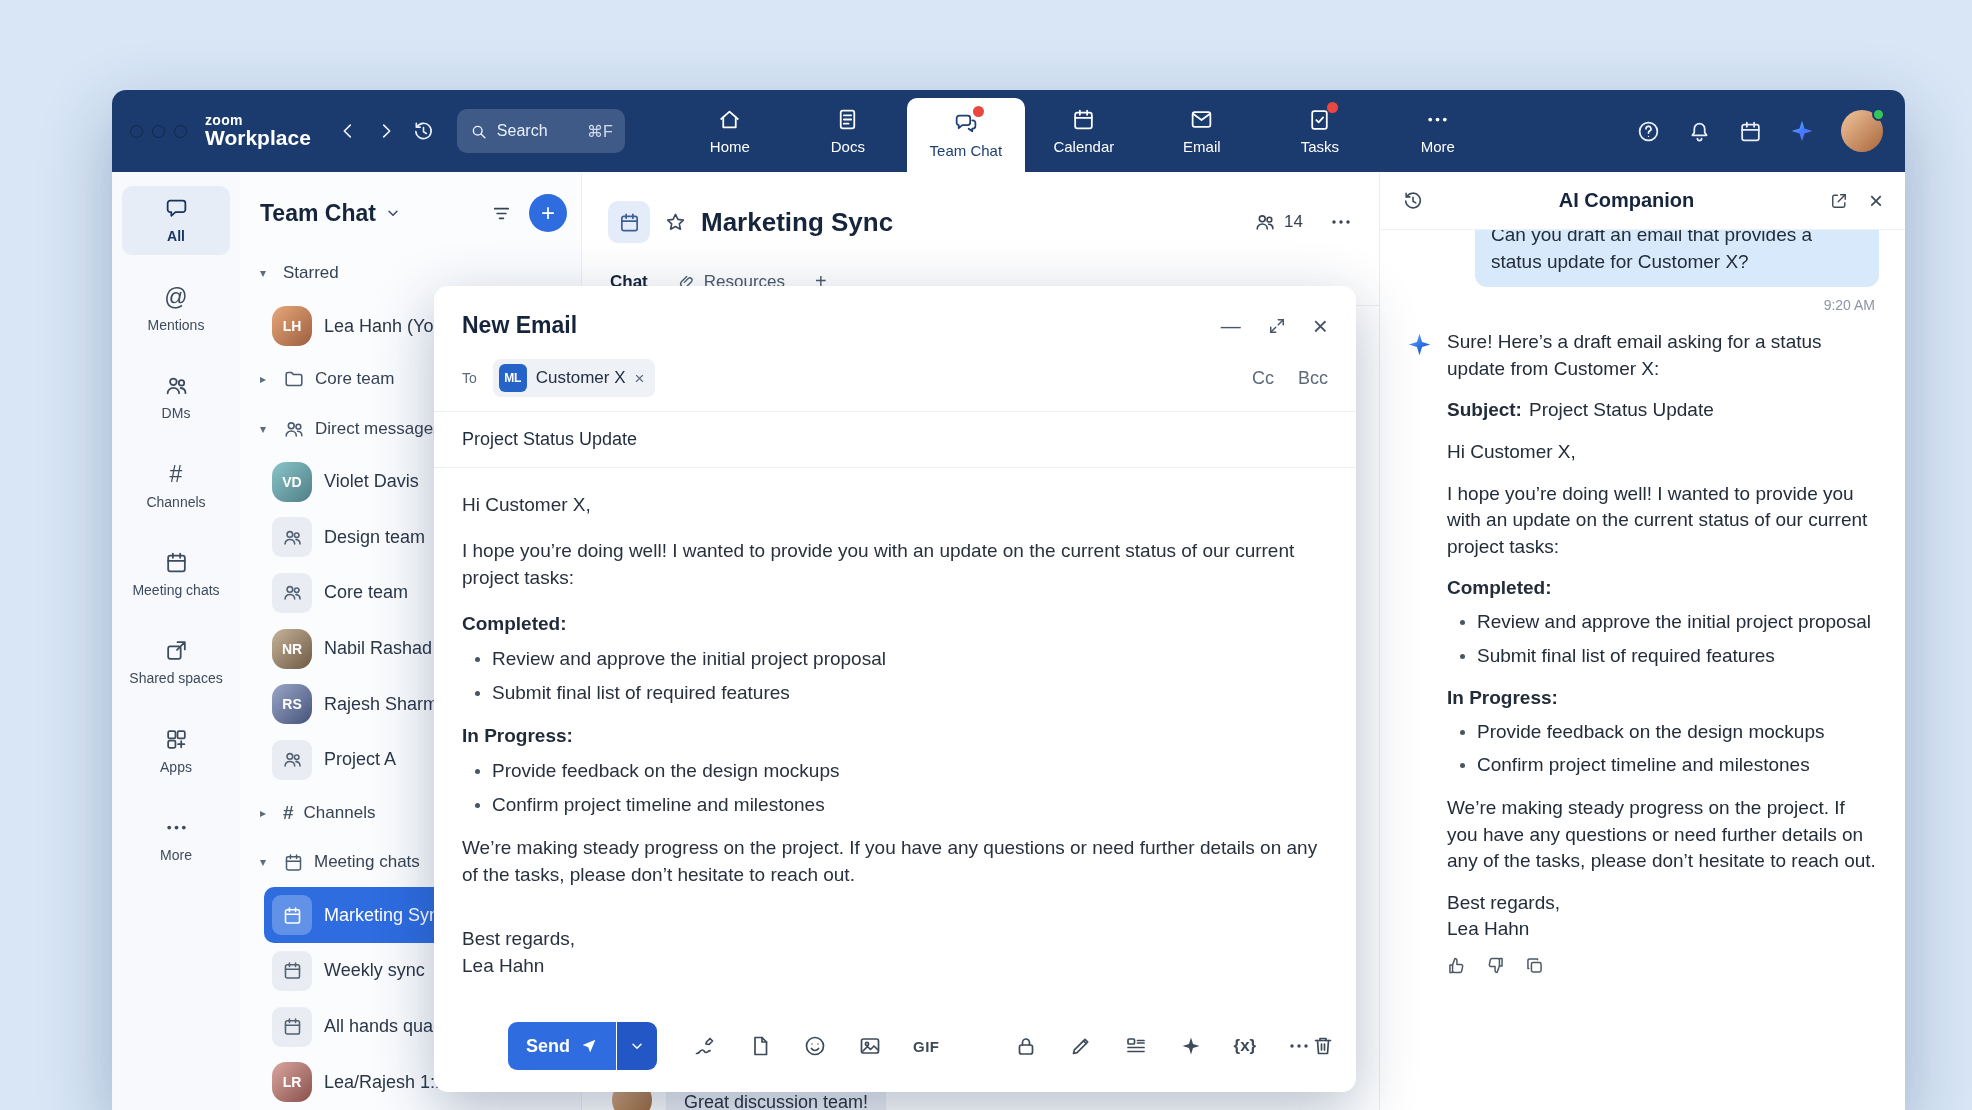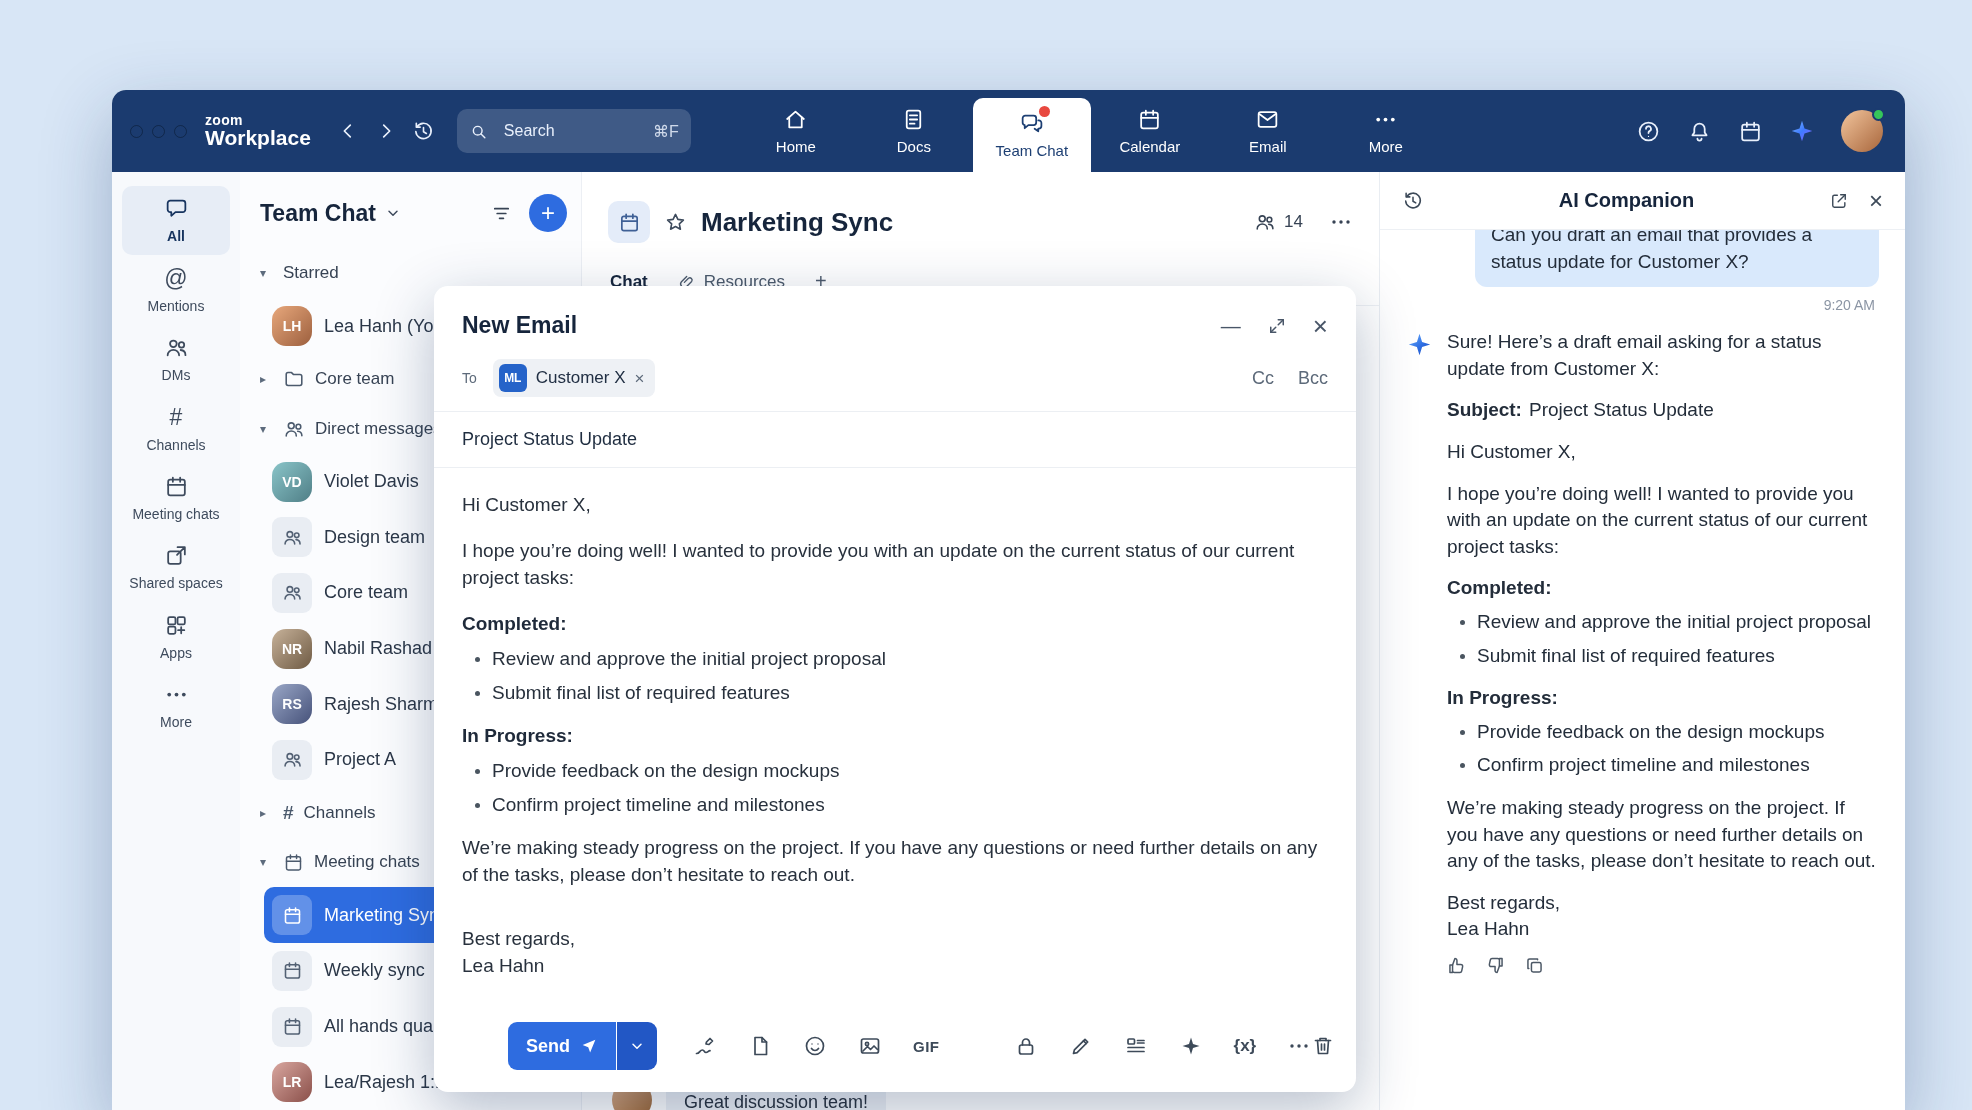--- a/index.html
+++ b/index.html
@@ -15,37 +15,37 @@
 
   
   .topbar { flex:0 0 82px; background:#1b3b6f; display:flex; align-items:center; padding:0 22px 0 18px; color:#fff; }
   .traffic { display:flex; gap:9px; margin-right:18px; }
   .traffic i { width:13px; height:13px; border-radius:50%; border:1.6px solid rgba(10,26,52,.6); }
   .logo { line-height:1.05; margin-right:20px; }
   .logo .l1 { font-size:14px; font-weight:600; letter-spacing:.3px; }
   .logo .l2 { font-size:21px; font-weight:700; }
   .navarrows { display:flex; gap:4px; align-items:center; margin-right:10px; }
   .navbtn { width:34px; height:34px; display:flex; align-items:center; justify-content:center; color:#e8effb; }
-  .search { width:234px; height:44px; background:rgba(255,255,255,.16); border-radius:10px; display:flex; align-items:center; gap:16px; padding:0 12px; font-size:16px; color:#e9f0fc; margin-left:6px; }
+  .search { width:168px; height:44px; background:rgba(255,255,255,.16); border-radius:10px; display:flex; align-items:center; gap:9px; padding:0 12px; font-size:16px; color:#e9f0fc; margin-left:6px; }
   .search .short { margin-left:auto; color:rgba(233,240,252,.85); }
   .mainnav { display:flex; height:82px; margin-left:46px; align-items:stretch; }
   .nav-item { width:118px; display:flex; flex-direction:column; align-items:center; justify-content:center; gap:6px; font-size:15px; color:#fff; position:relative; }
   .nav-item .nicon { position:relative; }
   .nav-item.active { background:#fff; color:#1d3f73; border-radius:10px 10px 0 0; align-self:flex-end; height:74px; }
   .dotbadge { position:absolute; top:-5px; right:-6px; width:11px; height:11px; border-radius:50%; background:#e8483f; }
   .topright { margin-left:auto; display:flex; align-items:center; gap:26px; }
   .topright .icon { color:#e9f0fc; }
   .avatar-top { width:42px; height:42px; border-radius:50%; background:linear-gradient(135deg,#f2c59d,#a8663c); position:relative; }
   .presence { position:absolute; top:-2px; right:-2px; width:13px; height:13px; border-radius:50%; background:#35c65a; border:2px solid #1b3b6f; }
 
   
   .appbody { flex:1; display:flex; min-height:0; background:#fff; position:relative; }
 
   
-  .rail { flex:0 0 128px; background:#f7f9fc; padding:14px 10px 0; display:flex; flex-direction:column; align-items:center; gap:0; }
+  .rail { flex:0 0 128px; background:#f7f9fc; padding:14px 10px 0; display:flex; flex-direction:column; align-items:center; gap:19px; }
   .rail-item { width:108px; padding:10px 2px 11px; border-radius:10px; display:flex; flex-direction:column; align-items:center; gap:7px; color:#3e4b5d; font-size:14px; text-align:center; line-height:1.15; }
   .rail-item.active { background:#e7edf6; color:#17345f; font-weight:600; }
   .rail-item .glyph { font-size:23px; font-weight:500; height:26px; display:flex; align-items:center; }
 
   
   .chatlist { flex:0 0 342px; background:#fbfcfe; border-right:1px solid #eceff4; padding:22px 12px 0 20px; display:flex; flex-direction:column; overflow:hidden; }
   .cl-head { display:flex; align-items:center; margin-bottom:16px; padding-right:2px; height:40px; }
   .cl-title { font-size:23px; font-weight:700; color:#16253c; display:flex; align-items:center; gap:9px; }
   .cl-title .icon { color:#3e4b5d; }
   .cl-actions { margin-left:auto; display:flex; align-items:center; gap:16px; }
@@ -225,20 +225,30 @@
         <span class="icon nicon">
             <svg width="25" height="25" viewBox="0 0 24 24" fill="none" stroke="currentColor" stroke-width="1.7" stroke-linecap="round" stroke-linejoin="round">
               <rect x="3.5" y="5" width="17" height="14" rx="2"></rect>
               <path d="M4.5 7l7.5 5.5L19.5 7"></path>
             </svg>
           </span>
         <span>Email</span>
       </div>
       <div class="nav-item">
         <span class="icon nicon">
+          <svg width="25" height="25" viewBox="0 0 24 24" fill="none" stroke="currentColor" stroke-width="1.7" stroke-linecap="round" stroke-linejoin="round">
+              <rect x="5" y="4" width="14" height="17" rx="2"></rect>
+              <path d="M9 12.5l2.2 2.2L15.5 10"></path>
+            </svg>
+          <span class="dotbadge"></span>
+        </span>
+        <span>Tasks</span>
+      </div>
+      <div class="nav-item">
+        <span class="icon nicon">
             <svg width="25" height="25" viewBox="0 0 24 24" fill="currentColor">
               <circle cx="5" cy="12" r="1.8"></circle>
               <circle cx="12" cy="12" r="1.8"></circle>
               <circle cx="19" cy="12" r="1.8"></circle>
             </svg>
           </span>
         <span>More</span>
       </div>
     </div>
 

